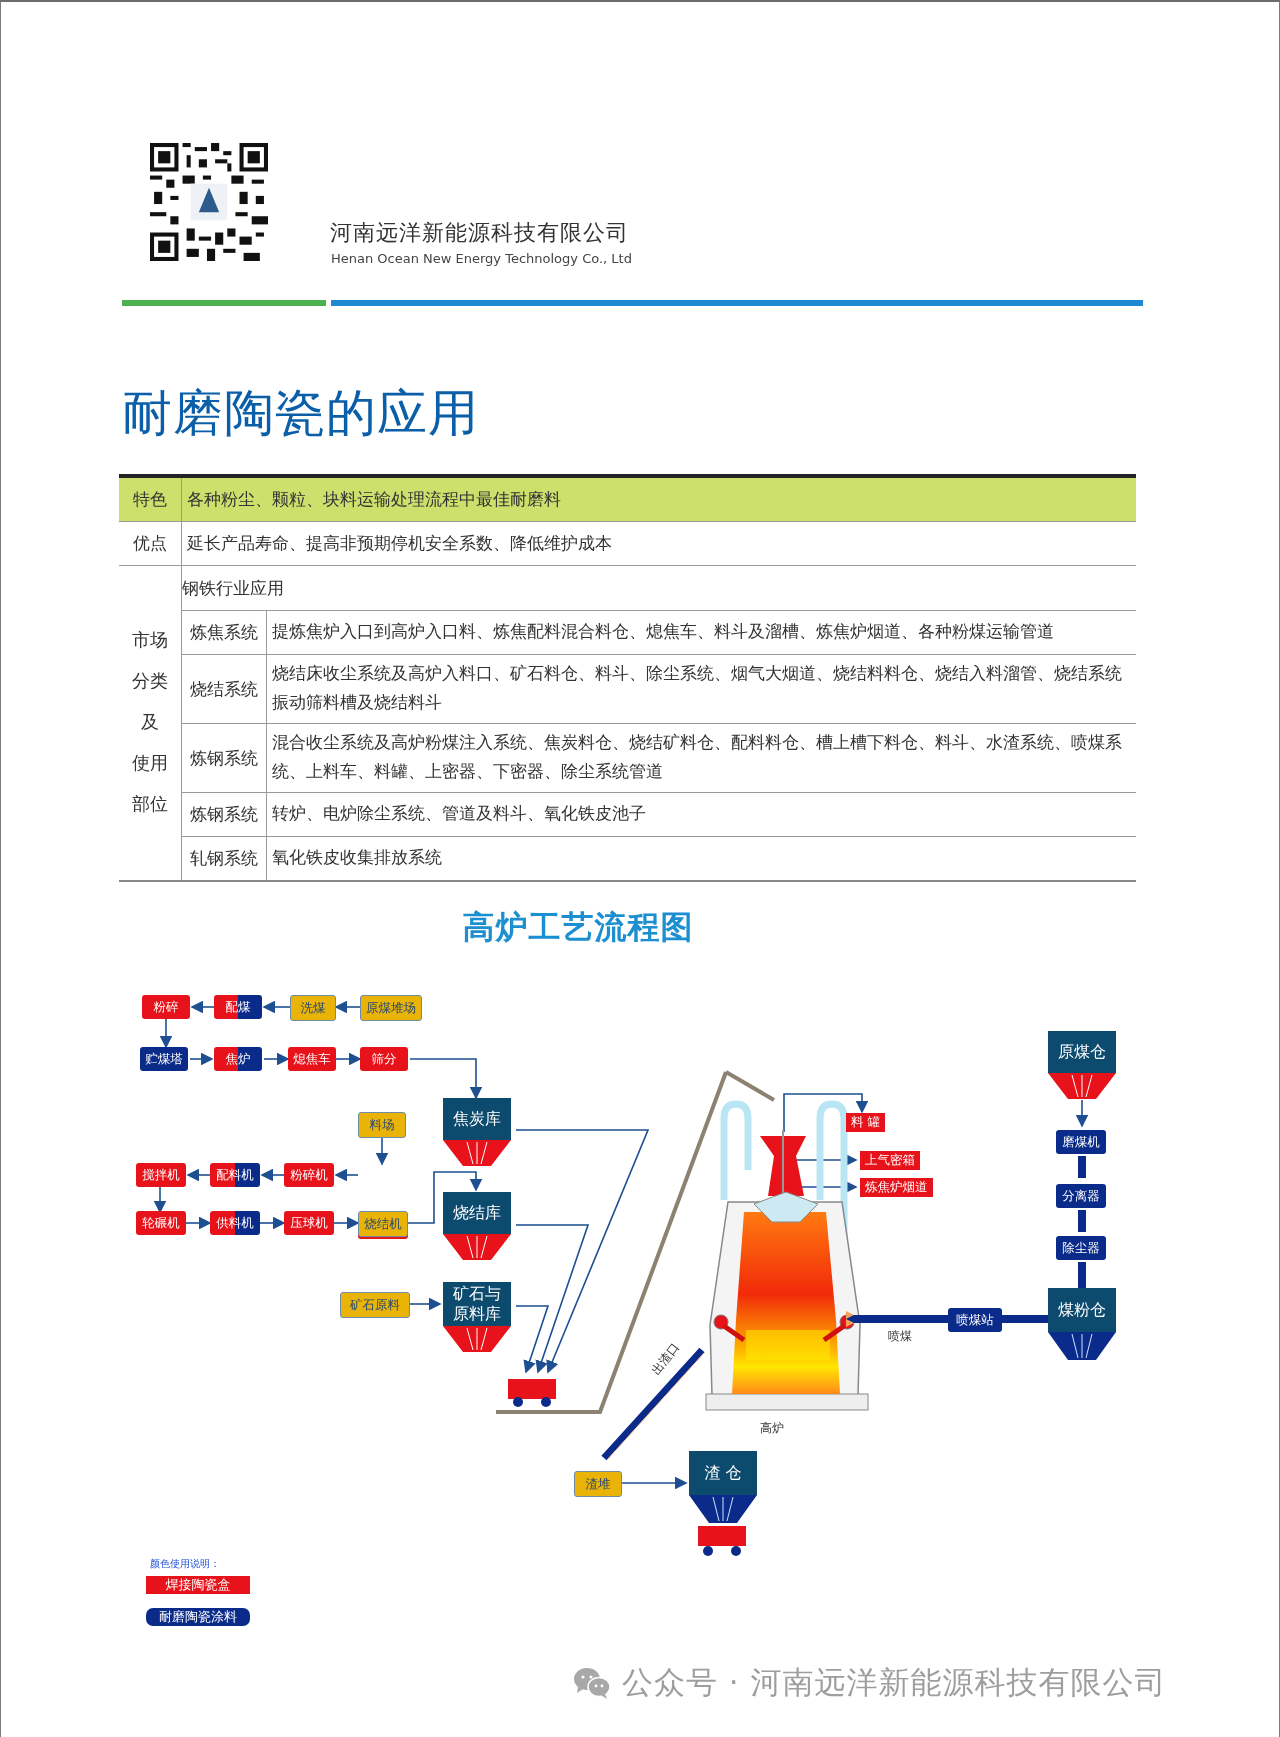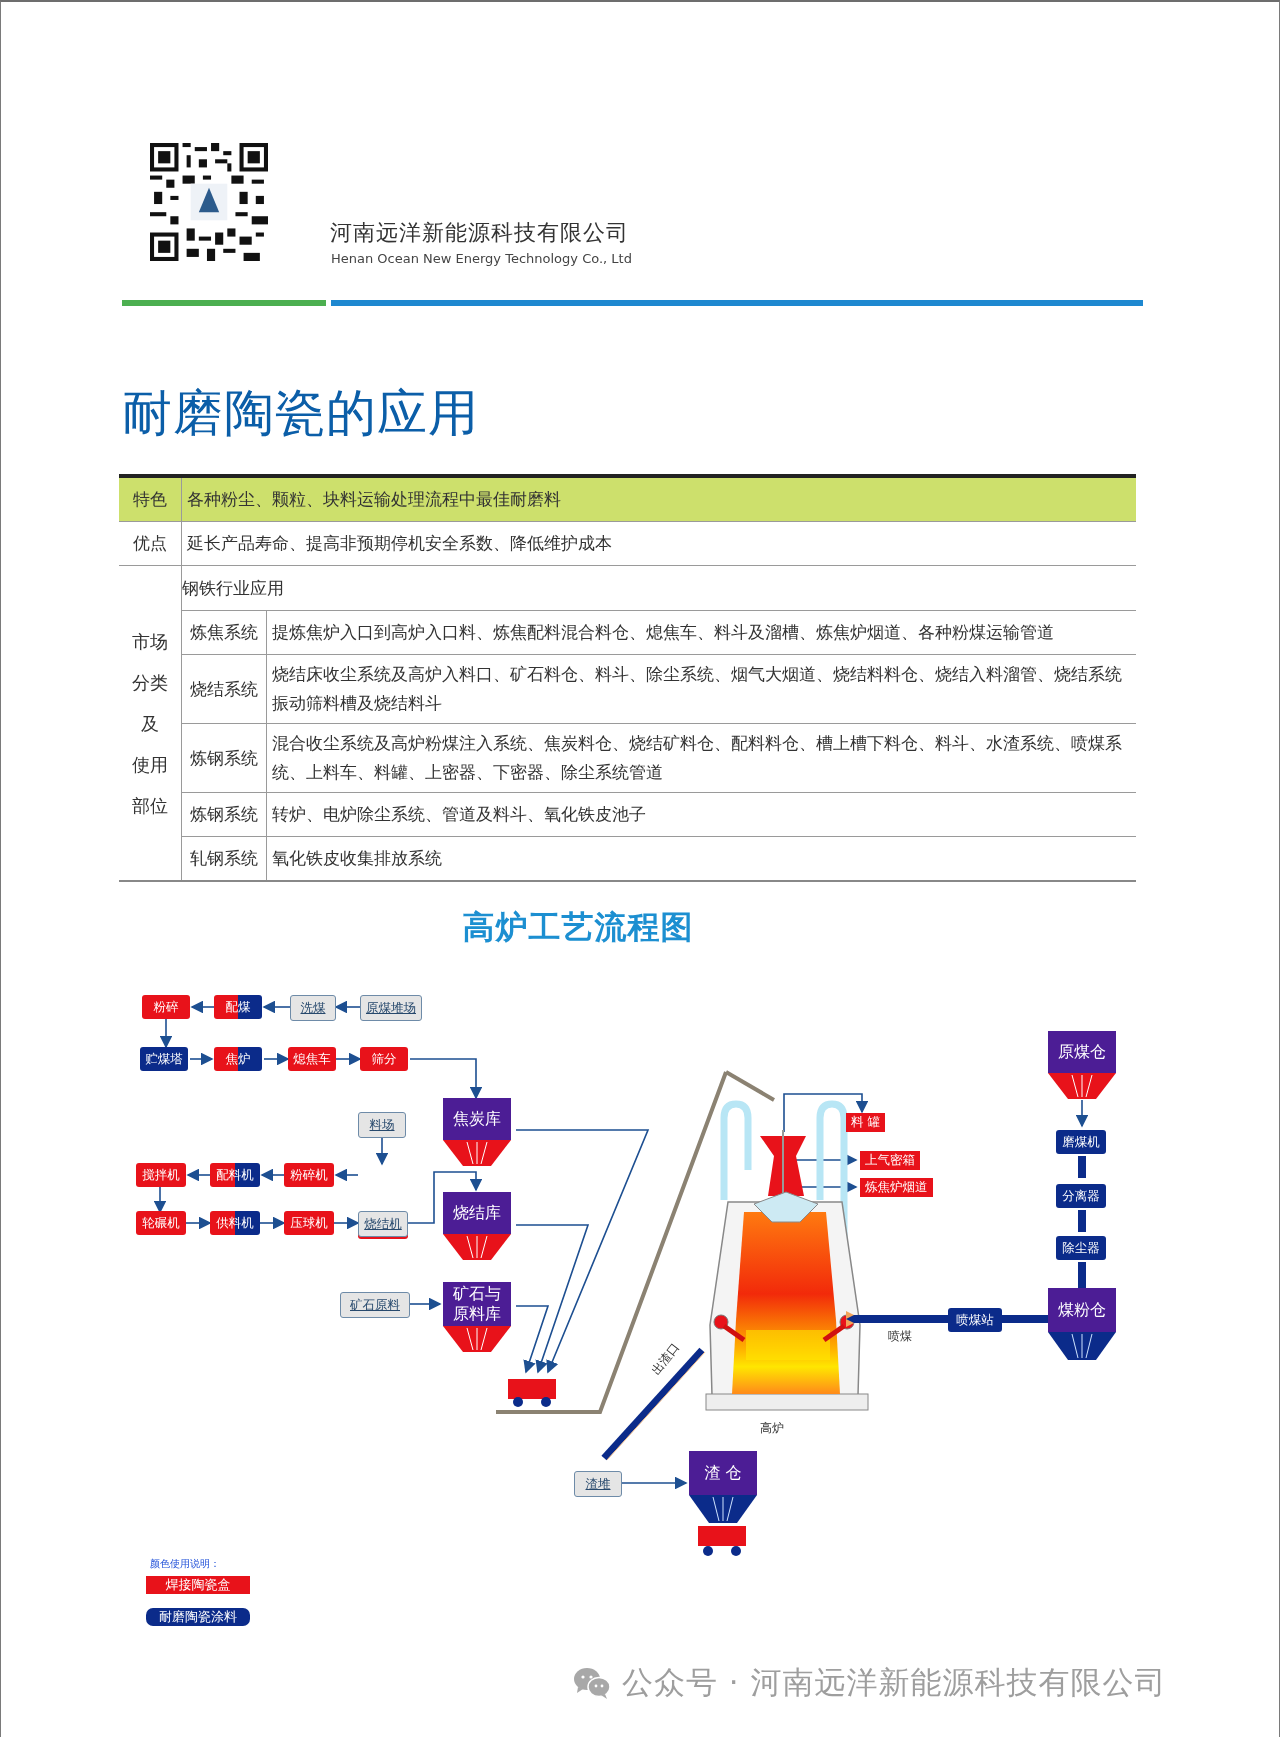--- a/index.html
+++ b/index.html
@@ -7,38 +7,38 @@
   .page-border{position:absolute;left:0;top:0;width:1278px;height:1735px;border:1px solid #7a7a7a;border-top:2px solid #6d6d6d;}
   .abs{position:absolute;}
   .qr{left:150px;top:143px;width:118px;height:118px;}
   .company-cn{left:330px;top:218px;font-size:22px;color:#333;letter-spacing:1px;white-space:nowrap;}
   .company-en{left:331px;top:251px;font-size:13px;color:#444;white-space:nowrap;}
   .bar-green{left:122px;top:300px;width:204px;height:6px;background:#4caf50;}
   .bar-blue{left:331px;top:300px;width:812px;height:6px;background:#1e88d0;}
   .title{left:122px;top:380px;font-size:50px;font-weight:normal;color:#0b5ea8;letter-spacing:1px;white-space:nowrap;text-align:center;}
 
   table.spec{position:absolute;left:119px;top:474px;width:1017px;border-collapse:collapse;font-size:17px;color:#333;}
-  table.spec td{border-bottom:1.5px solid #9a9a9a;padding:0 0 0 5px;vertical-align:middle;}
+  table.spec td{border-bottom:1.5px solid #9a9a9a;padding:0 0 0 5px;vertical-align:middle;font-family:Liberation Mono, monospace;}
   table.spec tr.top td{border-top:4px solid #222;background:#cde06c;height:43px;}
   .c1{width:62px;text-align:center;padding-left:0 !important;border-right:1.5px solid #9a9a9a;}
   .c2{width:84px;text-align:center;padding-left:0 !important;border-right:1.5px solid #9a9a9a;}
   .c3{line-height:29px;}
   .market{line-height:41px;font-size:18px;}
   table.spec td.market{border-bottom:2px solid #888;}
   .section-head{text-align:left;padding-left:0 !important;height:44px;}
   .flow-title{left:0;width:1156px;top:906px;text-align:center;font-size:32px;font-weight:bold;color:#1c8fd1;letter-spacing:1px;}
 
   .diagram{left:0;top:0;width:1280px;height:1737px;}
   .box{position:absolute;height:24px;font-size:12.5px;color:#fff;display:flex;align-items:center;justify-content:center;border-radius:3px;white-space:nowrap;}
   .red{background:#e8121a;}
   .blue{background:#0b2b8a;}
   .split{background:linear-gradient(90deg,#e8121a 50%,#0b2b8a 50%);}
-  .out{background:#e5e5e5;color:#27496d;border:1.5px solid #6e8ba8;text-decoration:underline;}
+  .out{background:#eab308;color:#27496d;border:1.5px solid #6e8ba8;}
   .silo{position:absolute;width:68px;}
-  .silo .body{background:#4c1d95;color:#fff;font-size:16px;display:flex;align-items:center;justify-content:center;text-align:center;line-height:20px;}
+  .silo .body{background:#0c4a6e;color:#fff;font-size:16px;display:flex;align-items:center;justify-content:center;text-align:center;line-height:20px;}
   .label-plain{position:absolute;font-size:12px;color:#333;white-space:nowrap;}
   .tag{position:absolute;background:#e8121a;color:#fff;font-size:12.5px;padding:1px 5px;white-space:nowrap;}
   .legend-title{left:150px;top:1557px;font-size:10px;color:#1d4ed8;}
   .legend-red{left:146px;top:1576px;width:104px;height:18px;background:#e8121a;color:#fff;font-size:13px;text-align:center;line-height:18px;}
   .legend-blue{left:146px;top:1608px;width:104px;height:18px;background:#0b2b8a;color:#fff;font-size:13px;text-align:center;line-height:18px;border-radius:7px;}
   .watermark{left:572px;top:1662px;font-size:31px;color:#9e9e9e;white-space:nowrap;display:flex;align-items:center;gap:10px;letter-spacing:1px;}
 </style>
 </head>
 <body>
 

